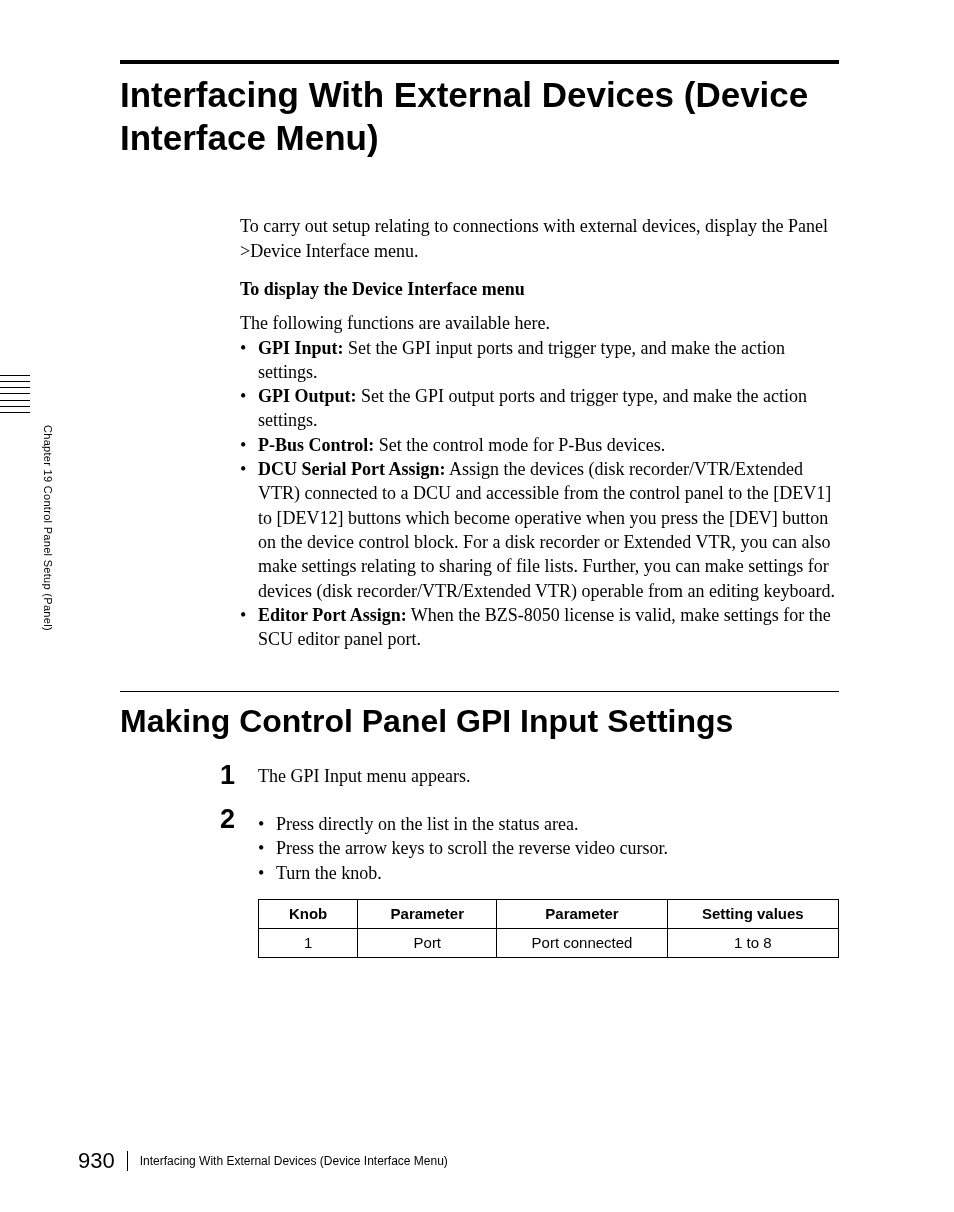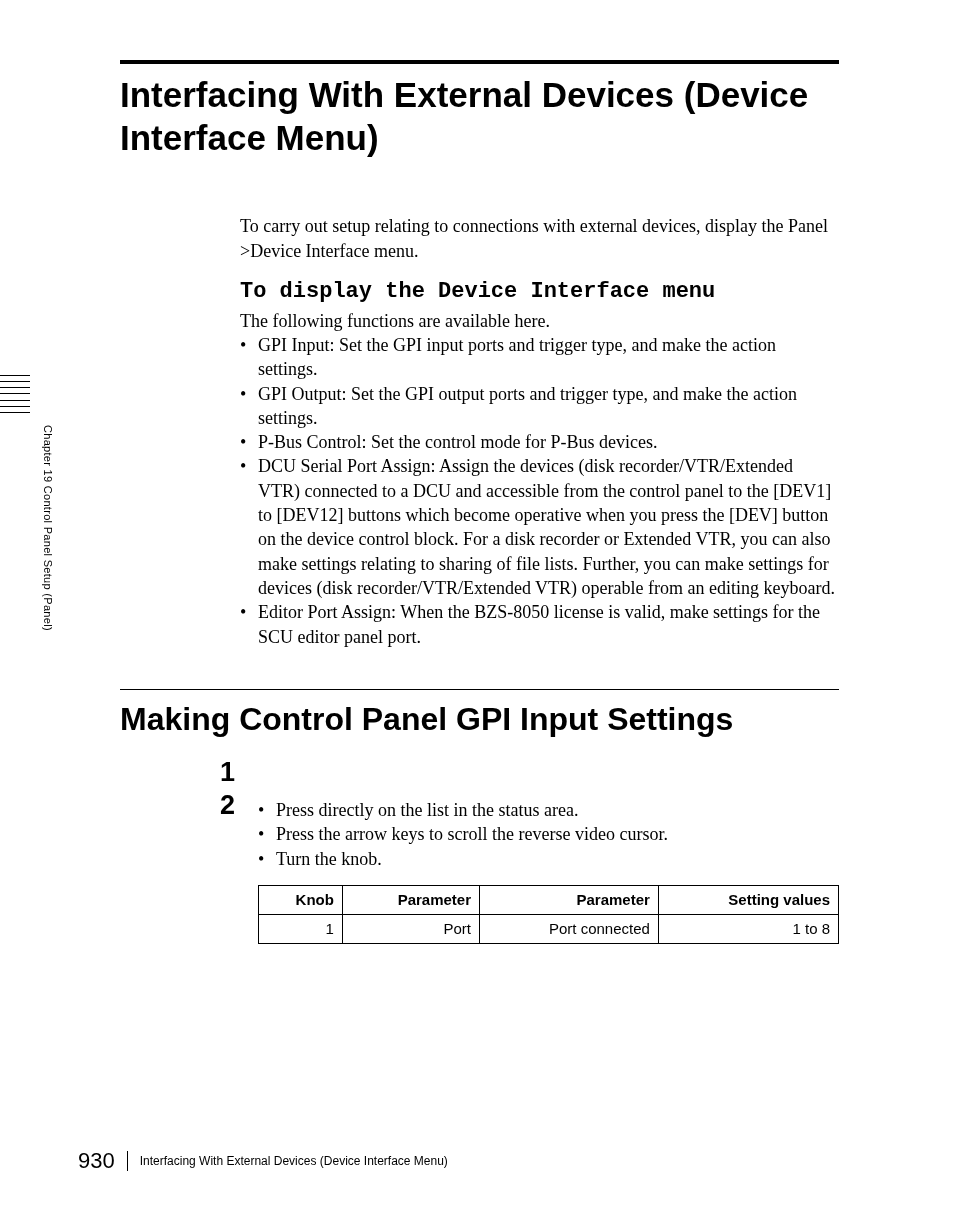--- a/index.html
+++ b/index.html
@@ -30,36 +30,36 @@
     line-height: 1.22;
     margin-bottom: 55px;
   }
   .body-block {
     margin-left: 120px;
   }
   .para {
     margin-bottom: 14px;
   }
   .subhead {
-    font-family: Liberation Mono, monospace;
-    font-weight: bold;
-    font-size: 22px;
+    font-family: Liberation Serif, serif;
+    font-weight: bold;
+    font-size: 18px;
     line-height: 1.35;
-    margin-bottom: 2px;
+    margin-bottom: 10px;
   }
   .func-item {
     display: flex;
     margin-bottom: 0;
   }
   .bullet {
     width: 18px;
     flex: 0 0 18px;
   }
   .func-text { flex: 1; }
-  .func-text b { font-weight: normal; text-align: right; }
+  .func-text b { font-weight: bold; text-align: right; }
   .rule-thin {
     border-top: 1px solid #000;
     margin: 40px 0 8px 0;
   }
   .h2 {
     font-family: Arial, Helvetica, sans-serif;
     font-weight: bold;
     font-size: 32px;
     margin-bottom: 20px;
   }
@@ -88,22 +88,22 @@
 
   table.knob {
     border-collapse: collapse;
     width: 100%;
     margin-top: 14px;
     font-family: Arial, Helvetica, sans-serif;
     font-size: 15px;
   }
   table.knob th, table.knob td {
     border: 1px solid #000;
-    padding: 4px 8px;
-    text-align: right;
+    padding: 4px 24px;
+    text-align: center;
     vertical-align: top;
   }
   table.knob th {
     font-weight: bold;
   }
   .sidebar {
     position: absolute;
     left: 40px;
     top: 425px;
     font-family: Arial, Helvetica, sans-serif;
@@ -192,20 +192,21 @@
       <div class="func-text"><b>Editor Port Assign:</b><span> When the BZS-8050 license is valid, make settings for the SCU editor panel port.</span></div>
     </div>
   </div>
 
   <div class="rule-thin"></div>
   <h2 class="h2">Making Control Panel GPI Input Settings</h2>
 
   <div class="step">
     <div class="step-num">1</div>
     <div class="step-body">
+      <p>The GPI Input menu appears.</p>
     </div>
   </div>
 
   <div class="step">
     <div class="step-num">2</div>
     <div class="step-body">
       <div class="sublist">
         <div class="sub-item">
           <div class="bullet">•</div>
           <div>Press directly on the list in the status area.</div>

